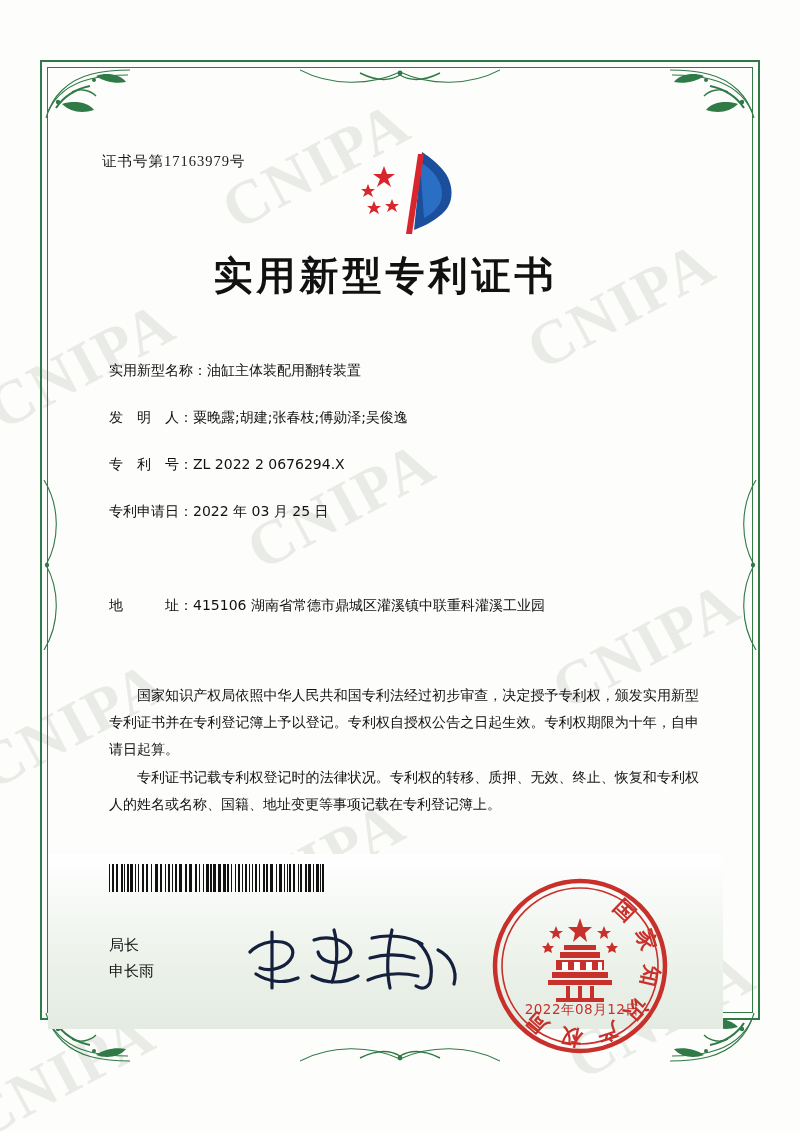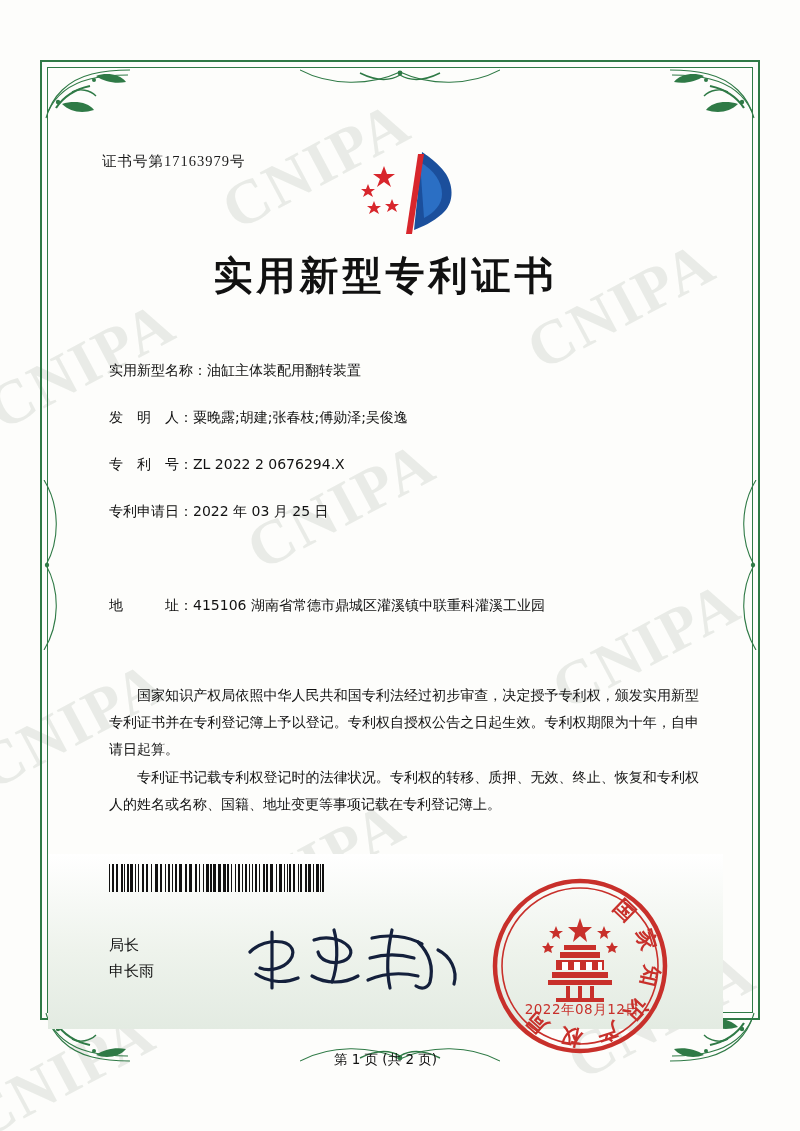--- a/index.html
+++ b/index.html
@@ -516,16 +516,15 @@
         <defs>
           <path id="sealArc" d="M90,90 m0,-64 a64,64 0 1,1 -0.1,0"></path>
         </defs>
         <text font-size="21" font-weight="bold" fill="#c8302b" letter-spacing="12" font-family="DejaVu Sans, sans-serif">
           <textPath href="#sealArc" startOffset="8%">国家知识产权局</textPath>
         </text>
       </svg>
     </div>
     <div id="seal-date">2022年08月12日</div>
 
-    <div id="page-no">第 1 页 (共 2 页)</div>
   </div>
 
 </div>
 
 </body></html>

